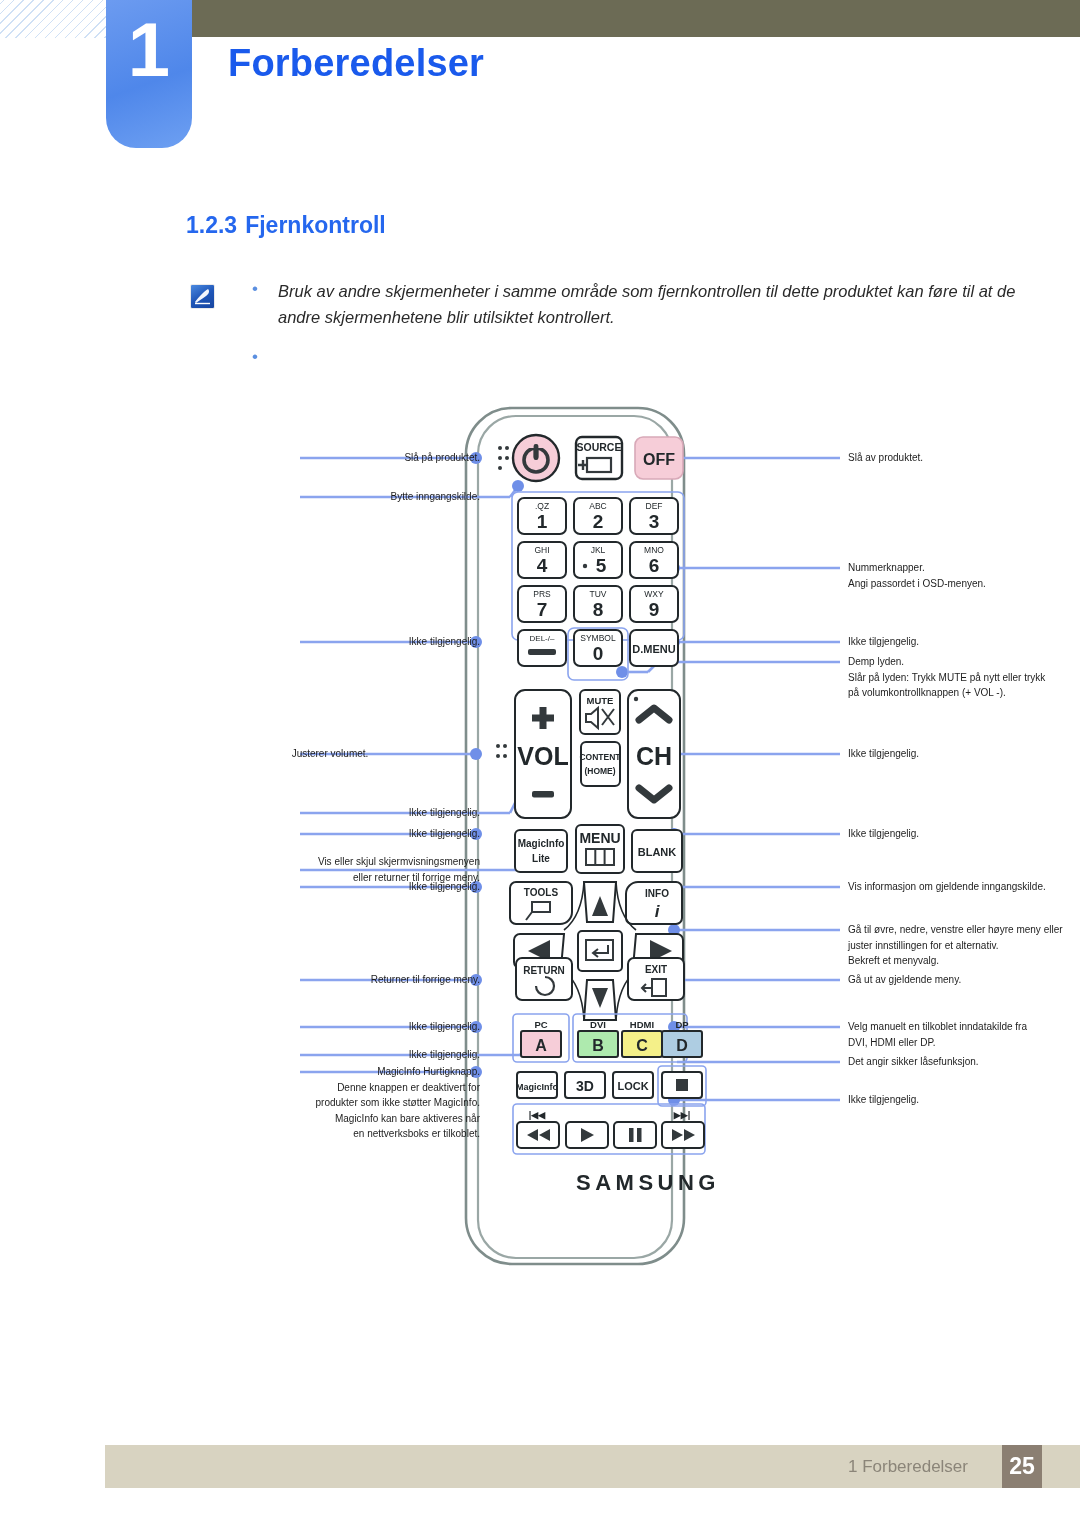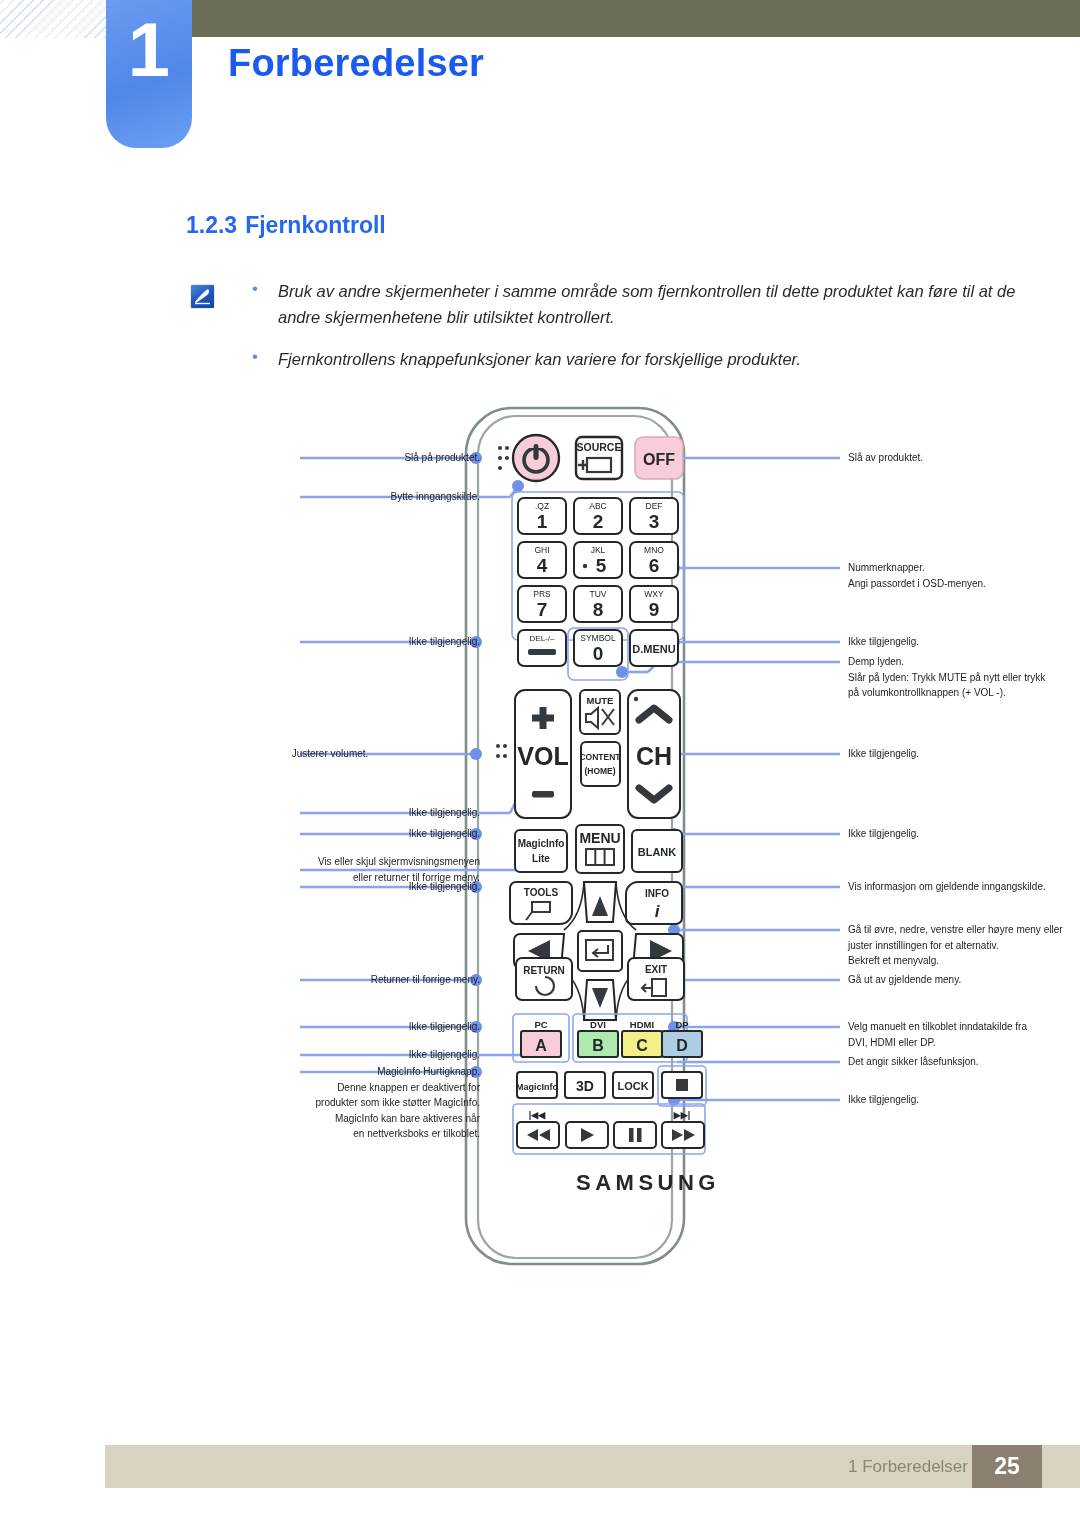--- a/index.html
+++ b/index.html
@@ -89,21 +89,21 @@
   .footer-bar {
     position: absolute; left: 105px; bottom: 39px; right: 0; height: 43px;
     background: #d8d3c1;
   }
   .footer-text {
     position: absolute; right: 112px; bottom: 50px;
     color: #8b8579; font-size: 17px; margin-left: 44px;
   }
   .page-badge {
     position: absolute; right: 38px; bottom: 39px;
-    width: 70px; height: 43px; background: #8b7f72;
+    width: 40px; height: 43px; background: #8b7f72;
     color: #ffffff; font-size: 23px; font-weight: bold;
     display: flex; align-items: center; justify-content: center;
   }
 </style>
 </head>
 <body>
 
 <div class="hatch"></div>
 <div class="olive-bar"></div>
 <div class="chap-tab">
@@ -121,21 +121,20 @@
     <path d="M4 18.5 L19 18.5" stroke="#ffffff" stroke-width="1.4" fill="none"></path>
   </svg>
 </div>
 <div class="notes">
   <div class="note-row">
     <span class="note-bullet">•</span>
     <span class="note-text">Bruk av andre skjermenheter i samme område som fjernkontrollen til dette produktet kan føre til at de andre skjermenhetene blir utilsiktet kontrollert.</span>
   </div>
   <div class="note-row">
     <span class="note-bullet">•</span>
-    <span class="note-text">Fjernkontrollens knappefunksjoner kan variere for forskjellige produkter.</span>
   </div>
 </div>
 
 <div id="remote-figure">
 
   <svg width="860" height="880" viewBox="0 0 860 880">
     <defs>
       <style>
         .body-out { fill:#fff; stroke:#7f8d8b; stroke-width:2.6; }
         .body-in  { fill:#fff; stroke:#9aa7a5; stroke-width:2.2; }

